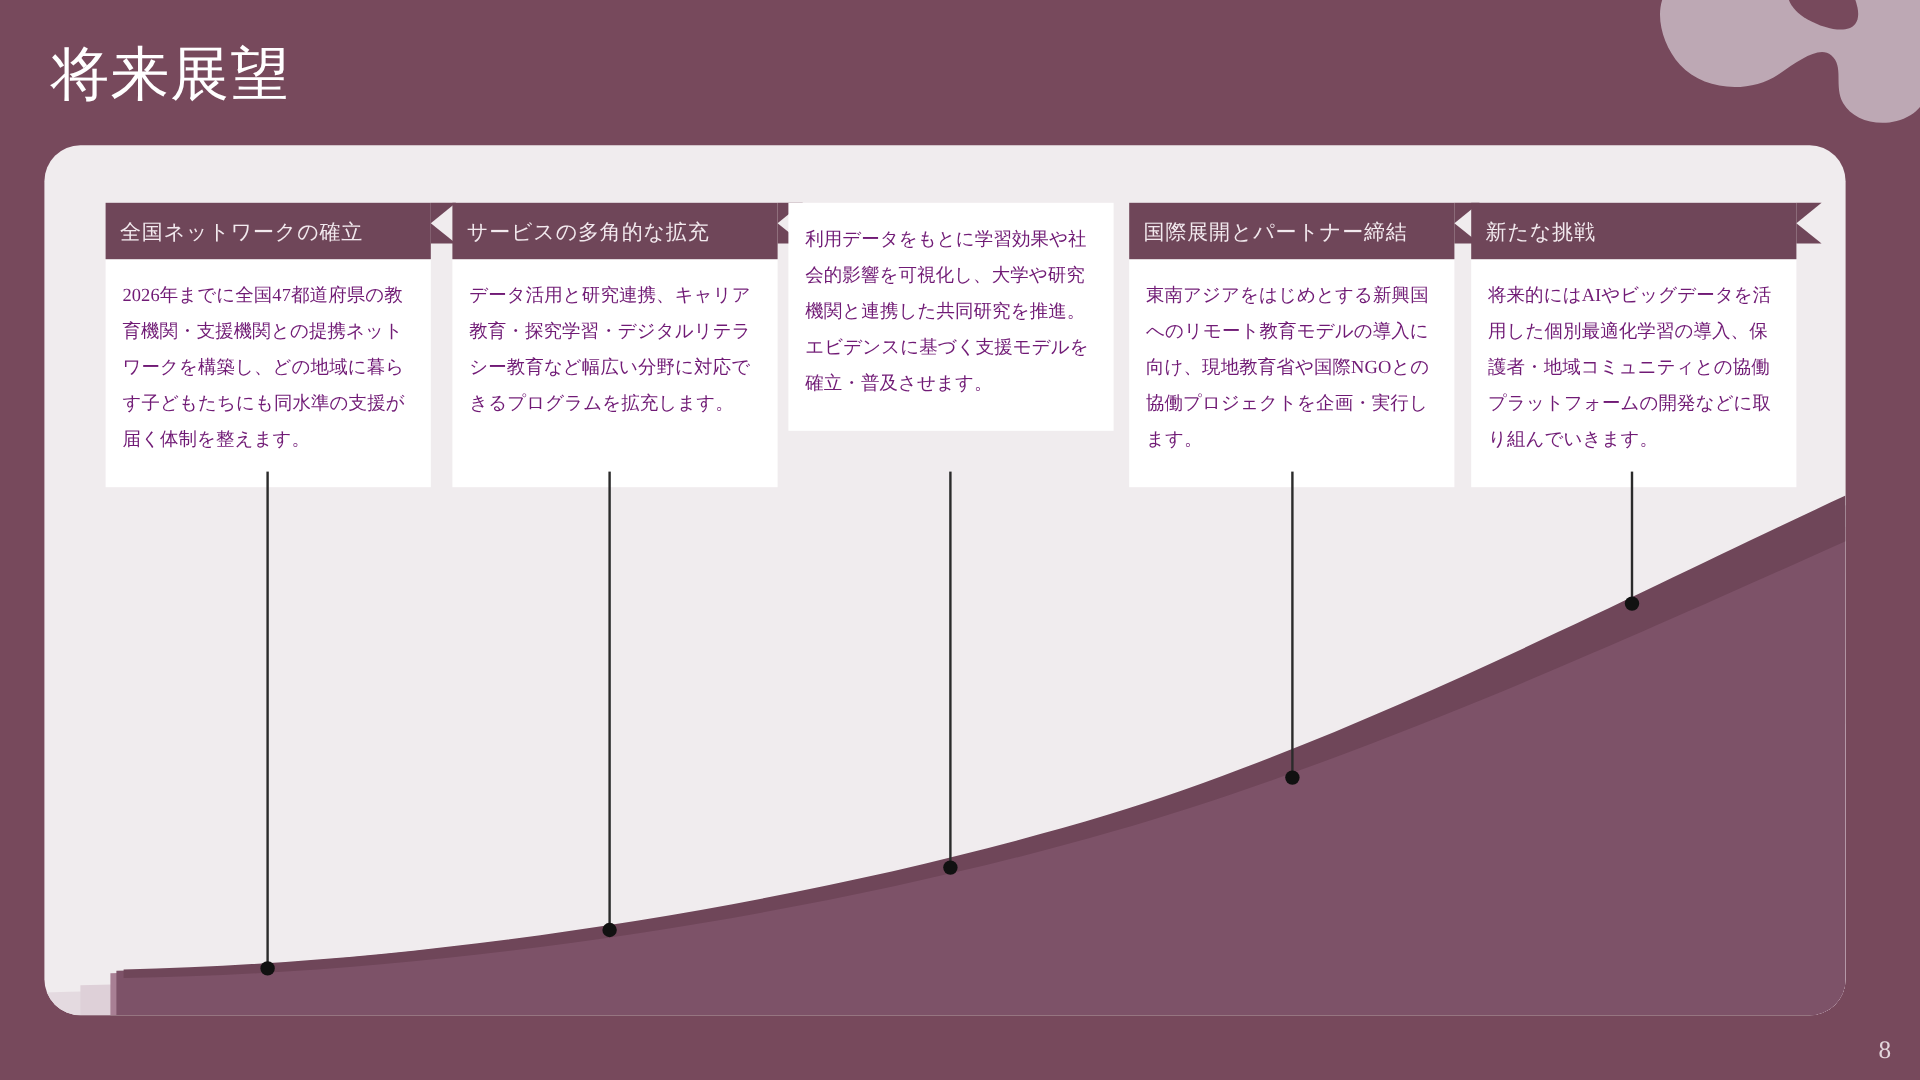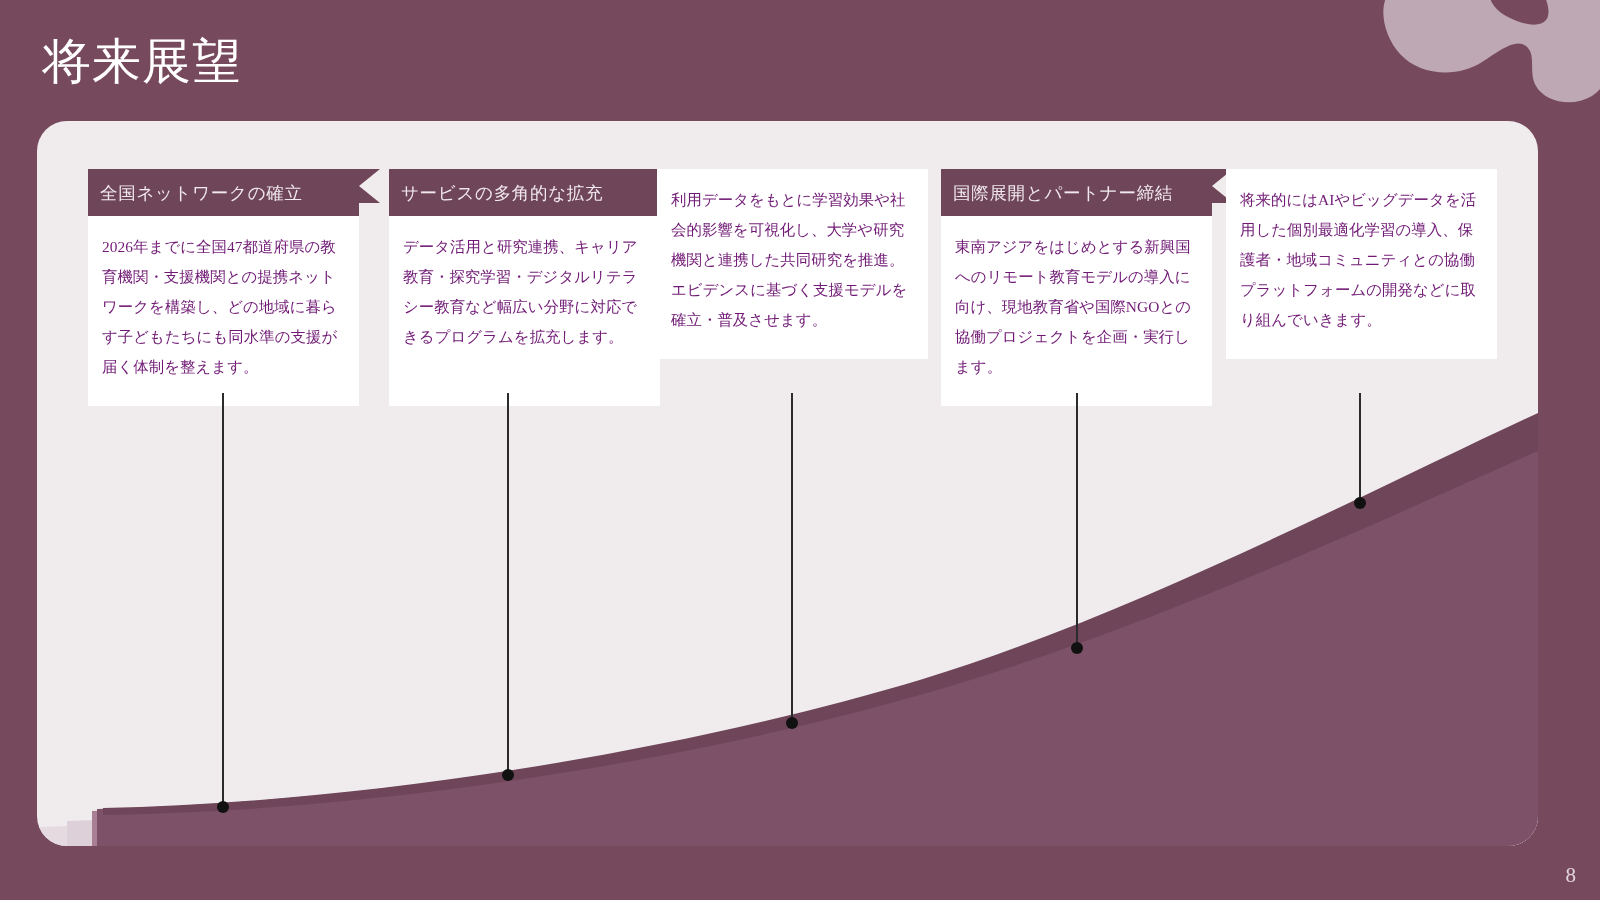--- a/index.html
+++ b/index.html
@@ -179,41 +179,42 @@
 
     <div class="cards">
 
       <div class="card" style="left:51px;">
         <div class="card-header">全国ネットワークの確立</div>
         <div class="card-body">2026年までに全国47都道府県の教育機関・支援機関との提携ネットワークを構築し、どの地域に暮らす子どもたちにも同水準の支援が届く体制を整えます。</div>
       </div>
       <div class="connector" style="left:185px; top:272px; height:414px;"></div>
       <div class="connector-dot" style="left:186px; top:686px;"></div>
 
-      <div class="card" style="left:352px;">
+      <div class="card" style="left:340px;">
         <div class="card-header">サービスの多角的な拡充</div>
         <div class="card-body">データ活用と研究連携、キャリア教育・探究学習・デジタルリテラシー教育など幅広い分野に対応できるプログラムを拡充します。</div>
       </div>
       <div class="connector" style="left:470px; top:272px; height:382px;"></div>
       <div class="connector-dot" style="left:471px; top:654px;"></div>
 
       <div class="card" style="left:620px;">
         <div class="card-body">利用データをもとに学習効果や社会的影響を可視化し、大学や研究機関と連携した共同研究を推進。エビデンスに基づく支援モデルを確立・普及させます。</div>
       </div>
       <div class="connector" style="left:754px; top:272px; height:330px;"></div>
       <div class="connector-dot" style="left:755px; top:602px;"></div>
 
       <div class="card" style="left:904px;">
         <div class="card-header">国際展開とパートナー締結</div>
         <div class="card-body">東南アジアをはじめとする新興国へのリモート教育モデルの導入に向け、現地教育省や国際NGOとの協働プロジェクトを企画・実行します。</div>
       </div>
       <div class="connector" style="left:1039px; top:272px; height:255px;"></div>
       <div class="connector-dot" style="left:1040px; top:527px;"></div>
 
       <div class="card" style="left:1189px;">
+        <div class="card-header">新たな挑戦</div>
         <div class="card-body">将来的にはAIやビッグデータを活用した個別最適化学習の導入、保護者・地域コミュニティとの協働プラットフォームの開発などに取り組んでいきます。</div>
       </div>
       <div class="connector" style="left:1322px; top:272px; height:110px;"></div>
       <div class="connector-dot" style="left:1323px; top:382px;"></div>
 
     </div>
   </div>
 </div>
 
 </body></html>

